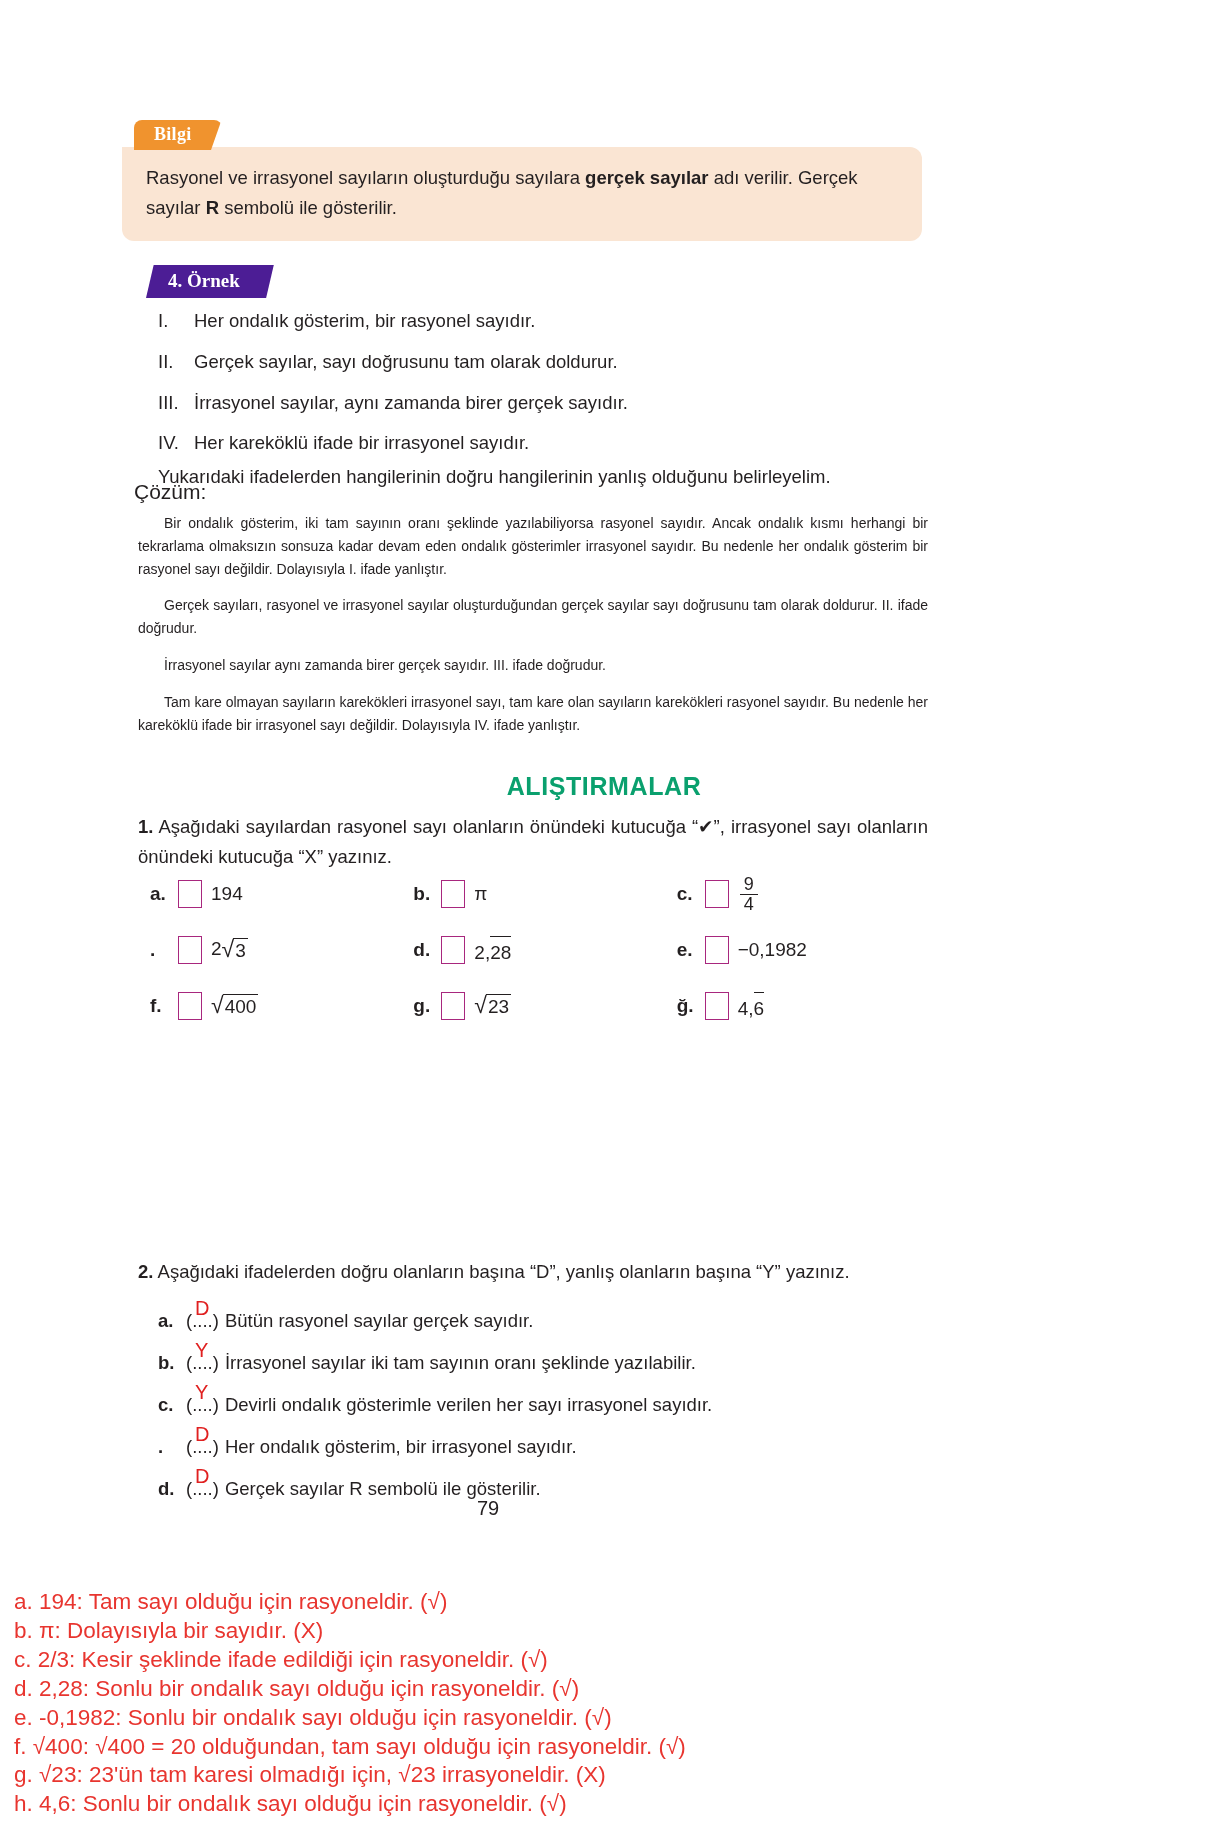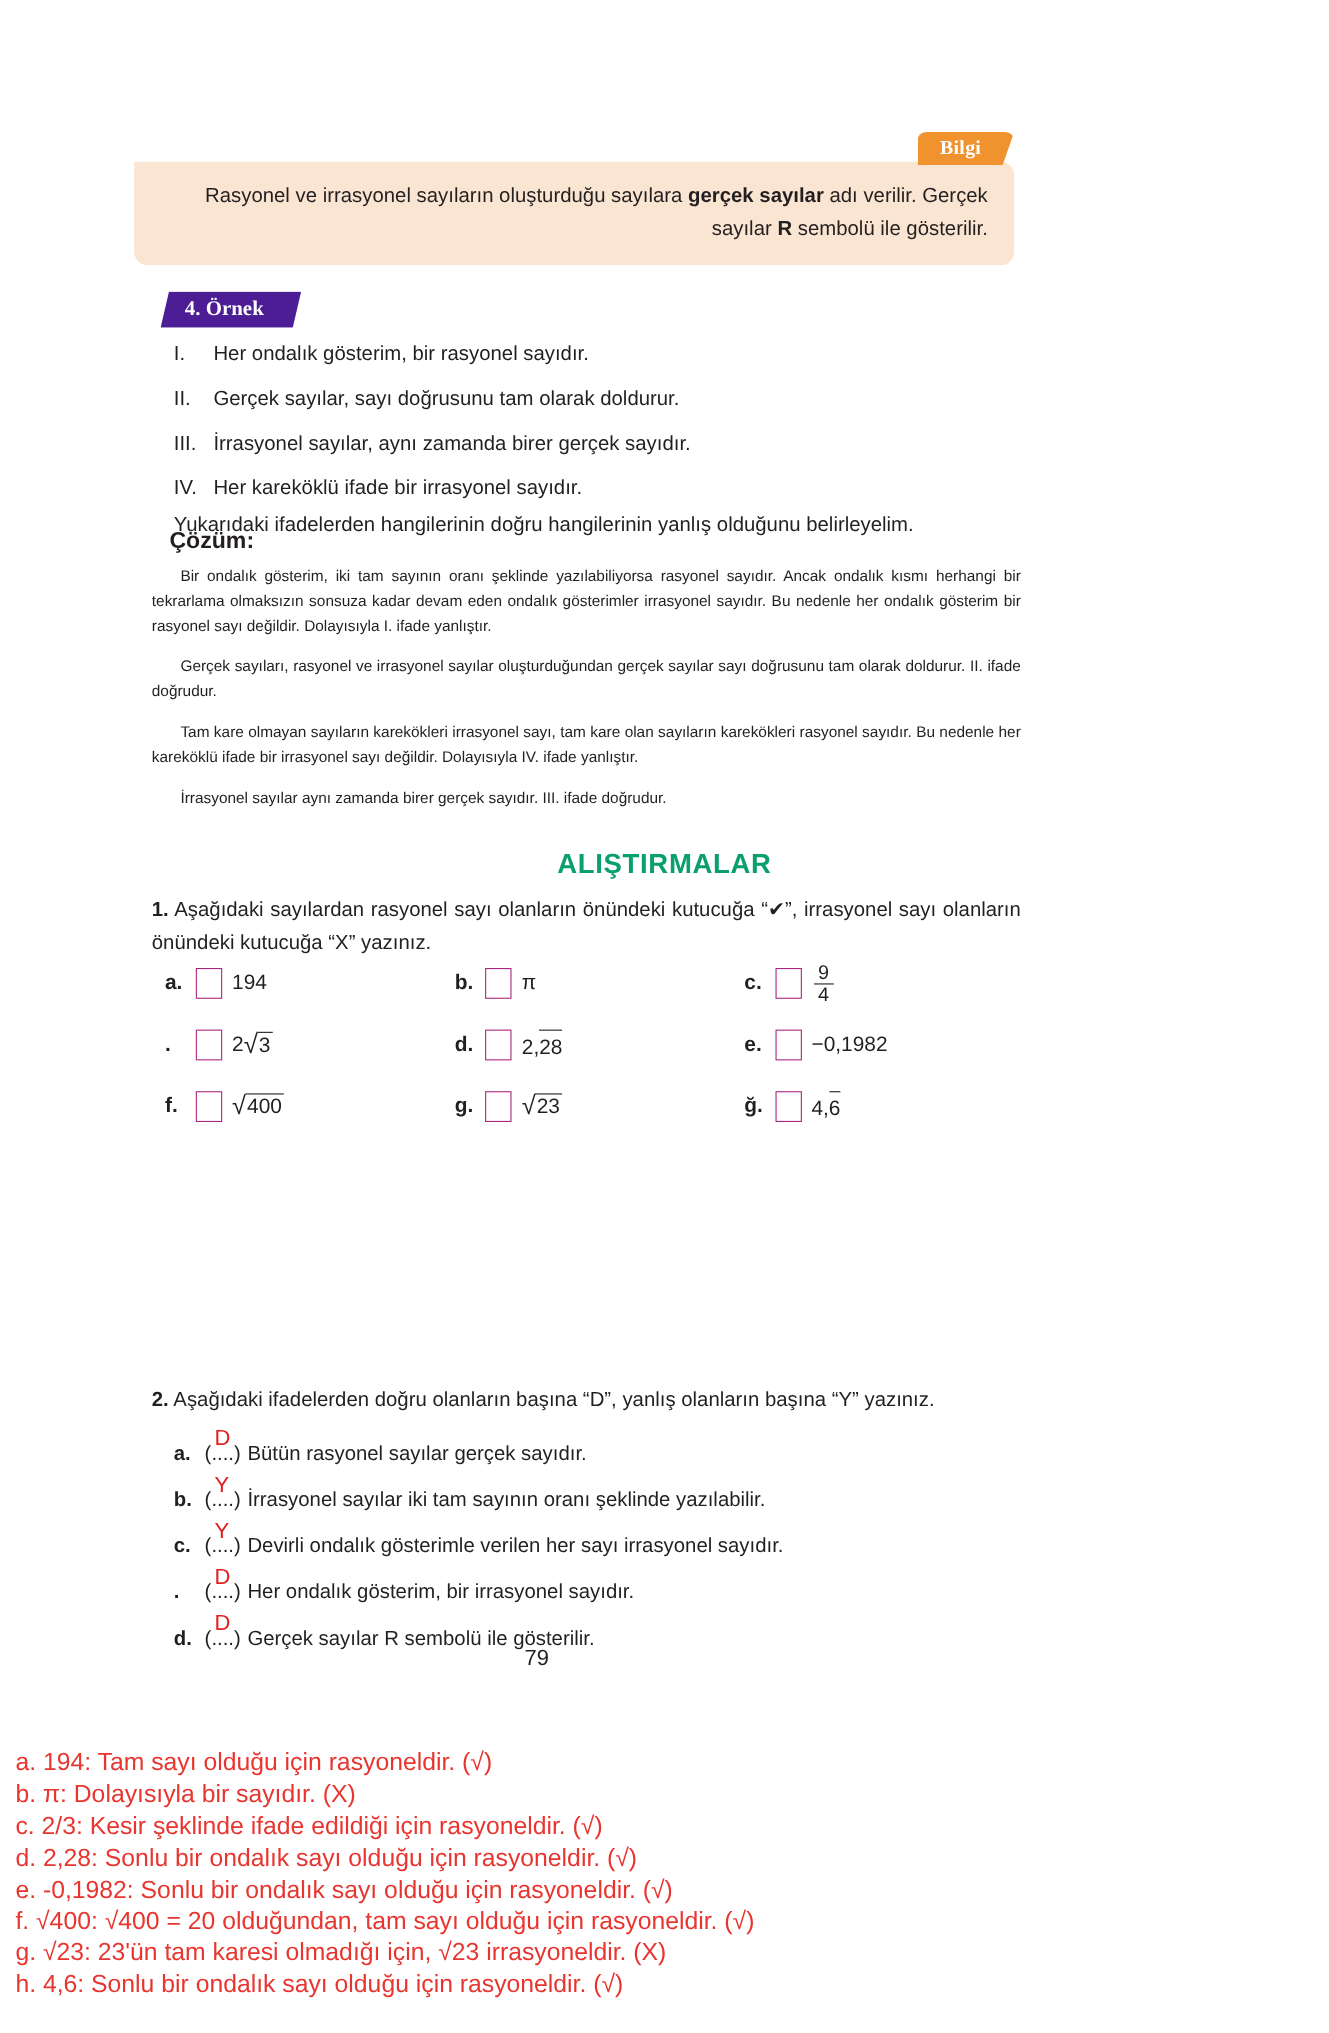--- a/index.html
+++ b/index.html
@@ -25,21 +25,20 @@
     background: #ffffff;
     box-sizing: border-box;
   }
 
   
   .bilgi-wrap {
     position: absolute;
     left: 122px;
     top: 120px;
     width: 800px;
-    text-align: right;
   }
   .bilgi-tab {
     position: relative;
     z-index: 3;
     display: inline-block;
     margin-left: 12px;
     padding: 4px 30px 5px 20px;
     background: #f0932e;
     color: #ffffff;
     font-family: "Liberation Serif", serif;
@@ -103,24 +102,24 @@
     top: 440px;
     width: 780px;
     font-size: 18.5px;
     line-height: 1.45;
     margin-top: 24px;
   }
 
   
   .cozum-head {
     position: absolute;
-    left: 154px;
+    left: 134px;
     top: 480px;
     font-size: 21px;
-    font-weight: 700;
+    font-weight: 400;
   }
   .cozum-body {
     position: absolute;
     left: 138px;
     top: 512px;
     width: 790px;
     font-size: 14px;
     line-height: 1.63;
     text-align: justify;
   }
@@ -318,22 +317,22 @@
       <span class="roman-txt">Her kareköklü ifade bir irrasyonel sayıdır.</span>
     </div>
   </div>
 
   <div class="yukaridaki">Yukarıdaki ifadelerden hangilerinin doğru hangilerinin yanlış olduğunu belirleyelim.</div>
 
   <div class="cozum-head">Çözüm:</div>
   <div class="cozum-body">
     <p>Bir ondalık gösterim, iki tam sayının oranı şeklinde yazılabiliyorsa rasyonel sayıdır. Ancak ondalık kısmı herhangi bir tekrarlama olmaksızın sonsuza kadar devam eden ondalık gösterimler irrasyonel sayıdır. Bu nedenle her ondalık gösterim bir rasyonel sayı değildir. Dolayısıyla I. ifade yanlıştır.</p>
     <p>Gerçek sayıları, rasyonel ve irrasyonel sayılar oluşturduğundan gerçek sayılar sayı doğrusunu tam olarak doldurur. II. ifade doğrudur.</p>
+    <p>İrrasyonel sayılar aynı zamanda birer gerçek sayıdır. III. ifade doğrudur.</p>
     <p>Tam kare olmayan sayıların karekökleri irrasyonel sayı, tam kare olan sayıların karekökleri rasyonel sayıdır. Bu nedenle her kareköklü ifade bir irrasyonel sayı değildir. Dolayısıyla IV. ifade yanlıştır.</p>
-    <p>İrrasyonel sayılar aynı zamanda birer gerçek sayıdır. III. ifade doğrudur.</p>
   </div>
 
   <div class="alistirmalar">ALIŞTIRMALAR</div>
 
   <div class="ex1-prompt">
     <span class="q-no">1.</span>
     <span>Aşağıdaki sayılardan rasyonel sayı olanların önündeki kutucuğa “✔”, irrasyonel sayı olanların önündeki kutucuğa “X” yazınız.</span>
   </div>
 
   <div class="ex1-grid">

